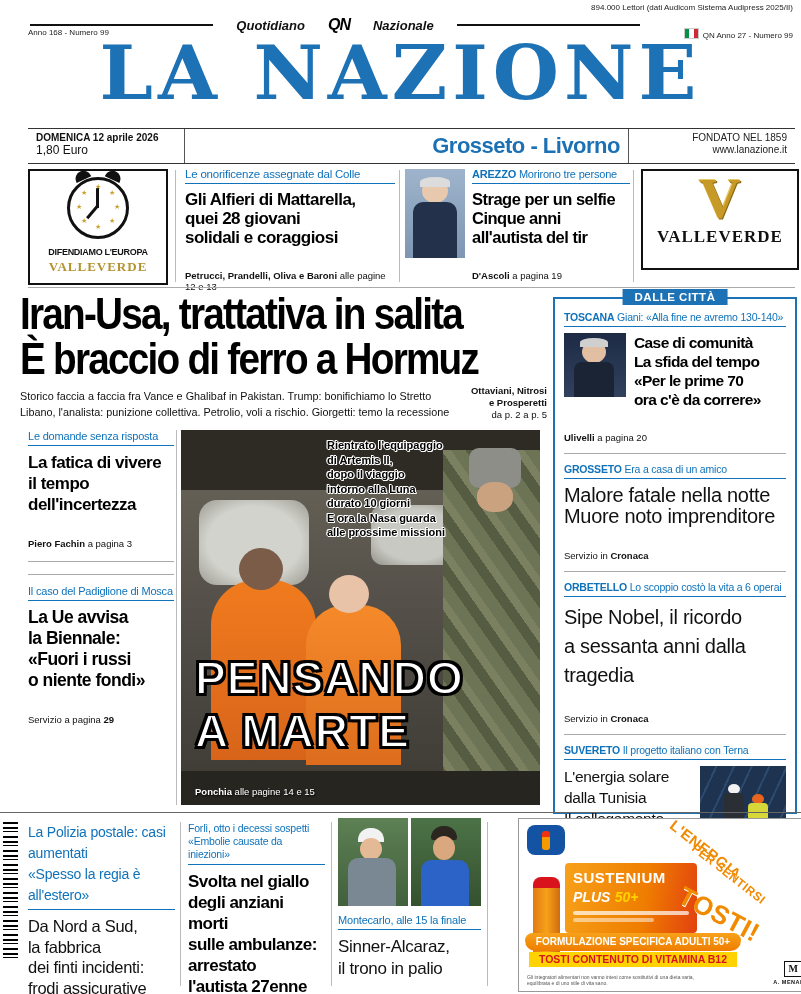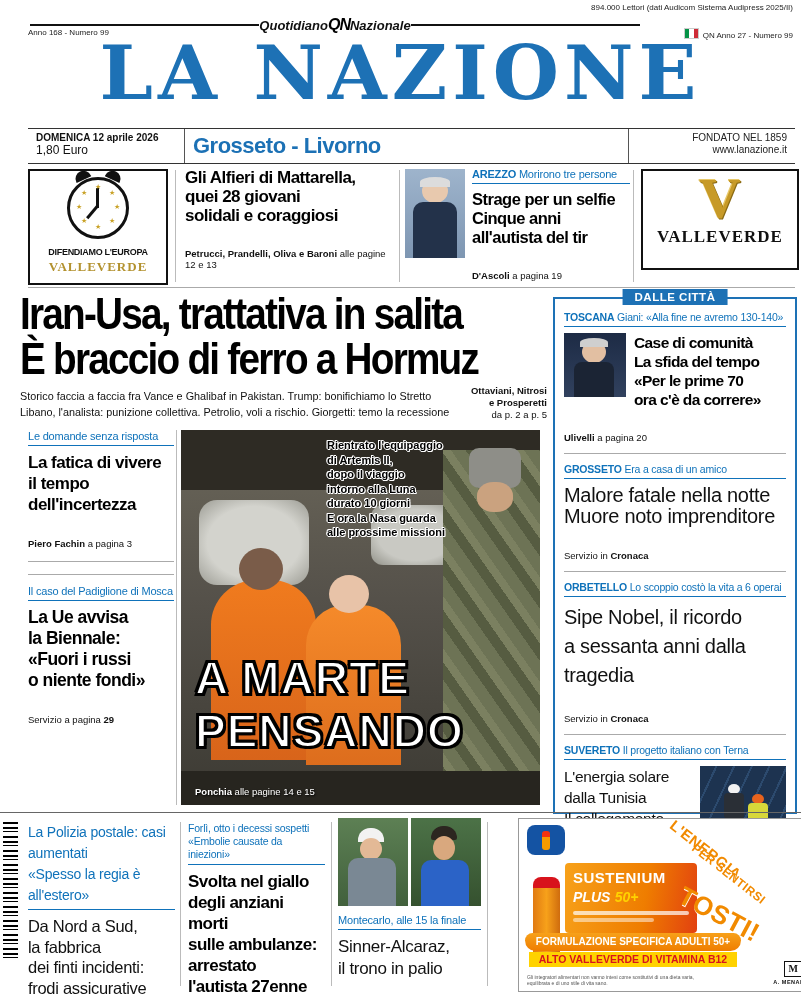--- a/index.html
+++ b/index.html
@@ -2,37 +2,37 @@
 <html><head>
 <meta charset="utf-8">
 <style>
   html,body{margin:0;padding:0;background:#e8e8e8}
   .page{position:relative;width:801px;height:994px;background:#fff;margin:0 auto;
         font-family:"Liberation Sans",sans-serif;color:#111;overflow:hidden}
   .abs{position:absolute}
   .prewrap{white-space:pre-line}
   
   .readers{top:3px;right:8px;font-size:8px;color:#222}
-  .brandrow{top:16px;left:30px;width:610px;display:flex;align-items:center;gap:0}
+  .brandrow{top:16px;left:30px;width:610px;display:flex;align-items:center;gap:23px}
   .brandrow .rule{flex:1;height:2px;background:#111}
   .brandname{font-size:13px;font-weight:700;font-style:italic;color:#111}
   .qnlogo{font-size:16px;font-weight:800;font-style:italic;letter-spacing:-1px;color:#000}
   .issue{top:28px;font-size:8px;color:#222}
   .flag{display:inline-block;width:13px;height:9px;margin-right:4px;vertical-align:-1px;
         background:linear-gradient(90deg,#059246 0 33%,#fff 33% 66%,#ce2b37 66% 100%);border:0.5px solid #ccc}
   
   .masthead{top:34px;left:0;width:100%;text-align:center;font-family:"DejaVu Serif",serif;
             font-weight:700;font-size:76px;line-height:80px;color:#1d71b5;letter-spacing:5px;
             transform:scaleY(0.98)}
   
   .daterow{top:128px;left:28px;width:767px;height:34px;border-top:1.5px solid #333;border-bottom:1.5px solid #333;
            display:flex;align-items:stretch}
   .dcell{padding:3px 8px}
   .dcell.c1{width:140px;border-right:1px solid #555}
-  .dcell.c2{flex:1;text-align:left}
+  .dcell.c2{flex:1;text-align:right}
   .dcell.c3{width:150px;border-left:1px solid #555;text-align:right}
   .ddate{font-size:10px;font-weight:800}
   .dprice{font-size:12px}
   .dedition{font-size:22px;font-weight:800;color:#1c71b5;line-height:28px;letter-spacing:-0.5px}
   .dfound{font-size:10px;color:#222;line-height:12px}
   
   .kick{font-size:11.5px;color:#0f72ba;font-weight:500;border-bottom:1.5px solid #0f72ba;
         padding-bottom:3px;margin-bottom:6px;letter-spacing:-0.2px}
   .kick b{font-weight:800}
   .hb{font-weight:800;letter-spacing:-0.5px;color:#000}
@@ -123,20 +123,21 @@
       <span class="star" style="left:6px;top:23px">★</span>
       <span class="star" style="left:11px;top:9px">★</span>
     </div>
     <div class="advl1">DIFENDIAMO L'EUROPA</div>
     <div class="advl2">VALLEVERDE</div>
   </div>
 
   <div class="abs vsep" style="left:175px;top:170px;height:112px"></div>
 
   <div class="abs" style="left:185px;top:168px;width:210px">
+    <div class="kick">Le onorificenze assegnate dal Colle</div>
     <div class="hb prewrap" style="font-size:17px;line-height:19px">Gli Alfieri di Mattarella,
 quei 28 giovani
 solidali e coraggiosi</div>
     <div class="by"><b>Petrucci, Prandelli, Oliva e Baroni</b><span> alle pagine 12 e 13</span></div>
   </div>
 
   <div class="abs vsep" style="left:399px;top:170px;height:112px"></div>
 
   <div class="abs photo" style="left:405px;top:169px;width:60px;height:89px;background:linear-gradient(180deg,#9eb4cc,#7e96b2)">
     <div class="abs" style="left:17px;top:10px;width:26px;height:24px;border-radius:50%;background:#e8c9ae"></div>
@@ -210,22 +211,22 @@
     <div class="abs" style="left:296px;top:52px;width:36px;height:30px;border-radius:45%;background:#caa27f"></div>
     <div class="abs" style="left:0;bottom:0;width:100%;height:34px;background:#27251f"></div>
     <div class="abs prewrap" style="left:146px;top:8px;width:205px;font-size:11px;font-weight:700;line-height:14.5px;color:#000;text-shadow:1px 0 0 #fff,-1px 0 0 #fff,0 1px 0 #fff,0 -1px 0 #fff,1px 1px 0 #fff,-1px -1px 0 #fff">Rientrato l'equipaggio
 di Artemis II,
 dopo il viaggio
 intorno alla Luna
 durato 10 giorni
 E ora la Nasa guarda
 alle prossime missioni</div>
     <div class="abs" style="left:14px;top:222px;font-size:46px;line-height:53px;font-weight:800;letter-spacing:1px;color:#fff;-webkit-text-stroke:2px #000;text-shadow:2px 2px 0 #000,-2px 2px 0 #000,2px -2px 0 #000,-2px -2px 0 #000">
+      <div>PENSANDO</div>
       <div>A MARTE</div>
-      <div>PENSANDO</div>
     </div>
     <div class="abs" style="left:14px;bottom:8px;font-size:9.5px;color:#fff;text-shadow:1px 1px 2px #000"><b>Ponchia</b><span> alle pagine 14 e 15</span></div>
   </div>
 
   <div class="abs citybox" style="left:553px;top:297px;width:240px;height:513px">
     <div class="abs badge" style="top:-10px;left:50%;transform:translateX(-50%)">DALLE CITTÀ</div>
     <div style="padding:12px 9px 0">
 
       <div>
         <div class="kick" style="font-size:10.5px"><b>TOSCANA</b><span> Giani: «Alla fine ne avremo 130-140»</span></div>
@@ -344,21 +345,21 @@
         <span style="font-size:14px;font-weight:800;font-style:italic;color:#fff">PLUS</span>
         <span style="font-size:14px;font-weight:800;font-style:italic;color:#ffd200">50+</span>
       </div>
       <div style="margin-top:5px;height:4px;background:rgba(255,255,255,.7);border-radius:2px"></div>
       <div style="margin-top:3px;height:4px;width:70%;background:rgba(255,255,255,.5);border-radius:2px"></div>
     </div>
     <div class="arcword" style="right:72px;top:22px;font-size:15px;transform:rotate(38deg)">L'ENERGIA</div>
     <div class="arcword" style="right:48px;top:48px;font-size:12px;transform:rotate(38deg)">PER SENTIRSI</div>
     <div class="arcword" style="right:58px;top:80px;font-size:26px;transform:rotate(28deg)">TOSTI!</div>
     <div class="claimband" style="left:6px;bottom:40px;width:216px;height:18px;font-size:10px;line-height:18px">FORMULAZIONE SPECIFICA ADULTI 50+</div>
-    <div class="claimyellow" style="left:10px;bottom:24px;width:208px;height:15px;font-size:10.5px;line-height:15px">ALTO VALLEVERDE DI VITAMINA B12</div>
+    <div class="claimyellow" style="left:10px;bottom:24px;width:208px;height:15px;font-size:10.5px;line-height:15px">TOSTI CONTENUTO DI VITAMINA B12</div>
     <div class="abs" style="left:8px;bottom:5px;width:190px;font-size:5px;color:#555">Gli integratori alimentari non vanno intesi come sostitutivi di una dieta varia, equilibrata e di uno stile di vita sano.</div>
     <div class="abs" style="right:8px;bottom:6px;text-align:center">
       <div style="width:16px;height:14px;margin:0 auto;border:1.5px solid #111;font-size:10px;font-weight:800;font-family:'Liberation Serif',serif;line-height:14px">M</div>
       <div style="font-size:5.5px;font-weight:700;letter-spacing:0.5px;margin-top:2px">A. MENARINI</div>
     </div>
   </div>
 
 </div>
 
 </body></html>

